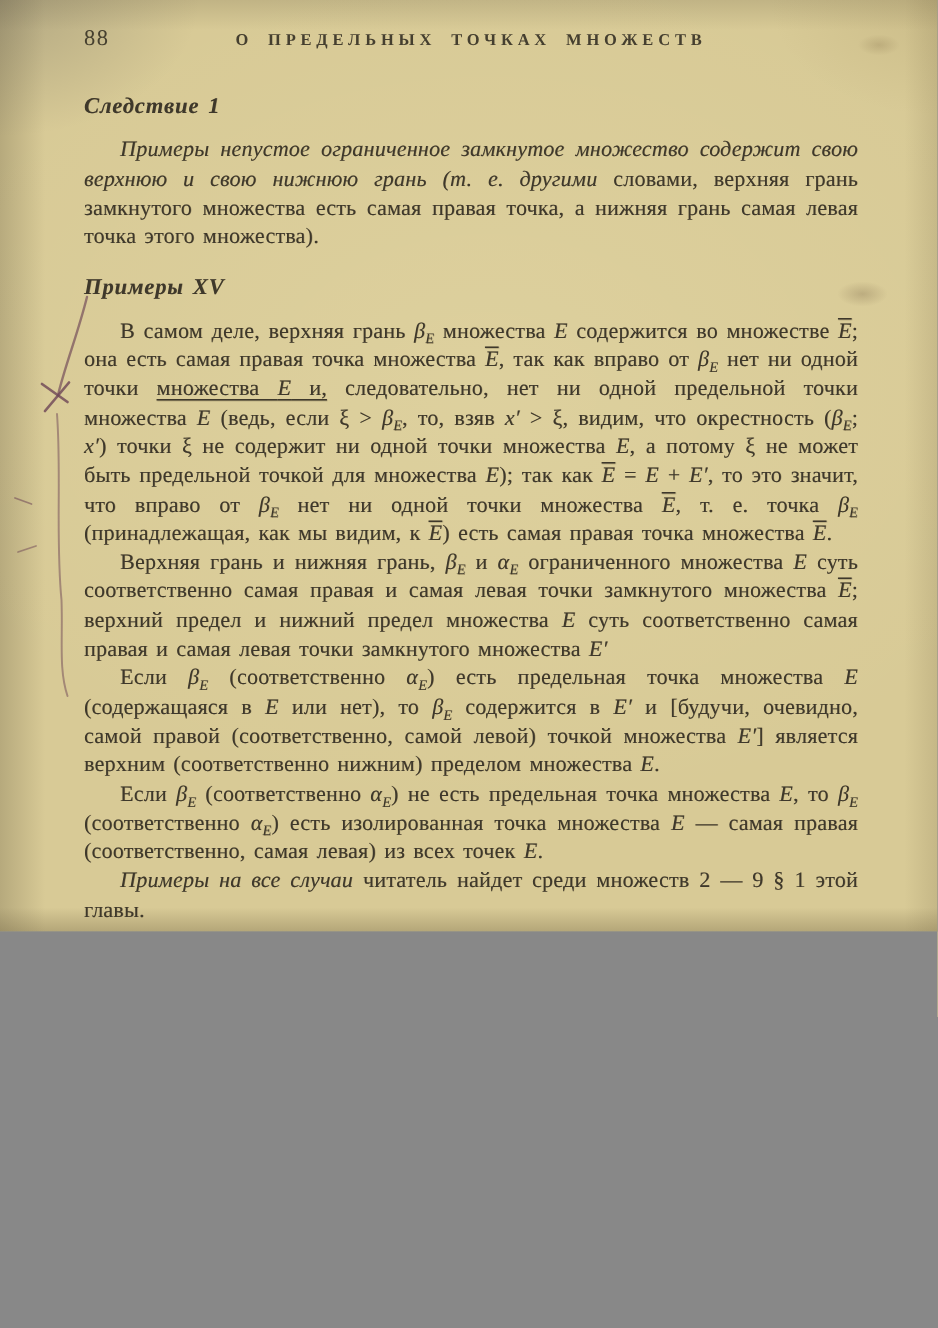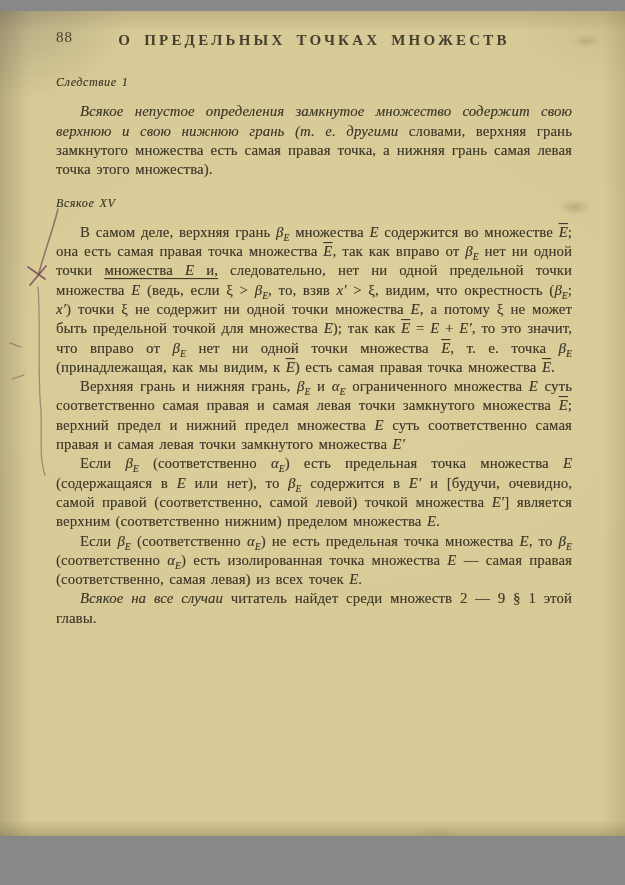--- a/index.html
+++ b/index.html
@@ -1,20 +1,20 @@
 <!DOCTYPE html>
 <html lang="ru"><head>
 <meta charset="utf-8">
 <style>
   html,body { margin:0; padding:0; background:#888; }
 
   .page {
     position:relative;
-    width:625px; height:825px;
-    margin:11px auto;
+    width:625px; height:621px;
+    margin:0 auto;
     overflow:hidden;
     background-color:#d8ca96;
     background-image:
       radial-gradient(190px 130px at 0% 0%, rgba(98,94,86,.33), rgba(98,94,86,0) 70%),
       radial-gradient(160px 110px at 100% 0%, rgba(150,132,85,.20), rgba(150,132,85,0) 70%),
       radial-gradient(24px 12px at 575px 196px, rgba(120,100,70,.30), rgba(120,100,70,0) 70%),
       radial-gradient(20px 10px at 586px 30px, rgba(135,115,75,.28), rgba(135,115,75,0) 70%),
       radial-gradient(30px 14px at 437px 825px, rgba(140,120,75,.18), rgba(140,120,75,0) 70%),
       radial-gradient(500px 360px at 52% 42%, rgba(255,247,205,.14), rgba(255,247,205,0) 80%),
       linear-gradient(90deg, rgba(104,94,66,.30), rgba(104,94,66,0) 30px),
@@ -31,36 +31,36 @@
 
   .pagehead {
     position:relative; height:20px; margin-bottom:4px;
   }
   .pagenum {
     position:absolute; left:0; top:0;
     font-size:15px; letter-spacing:1px; color:#46402f;
   }
   .runhead {
     text-align:center;
-    font-size:15px; font-weight:bold;
+    font-size:11px; font-weight:bold;
     letter-spacing:3.2px; word-spacing:4px;
     color:#453f2f;
     padding-top:3px;
   }
 
   .bodytext {
     font-size:14.7px; line-height:19.3px;
     text-align:justify;
     letter-spacing:.15px; word-spacing:1.6px;
     text-shadow:.3px .3px .35px rgba(70,58,36,.45);
   }
 
   .heading {
-    font-weight:normal; font-style:italic;
-    font-size:12px; letter-spacing:.6px;
+    font-weight:bold; font-style:italic;
+    font-size:15px; letter-spacing:.6px;
     text-indent:0;
   }
   .h-first  { margin:24px 0 10px 0; }
   .h-next   { margin:15px 0 9px 0; }
 
   .para { margin:0; text-indent:24px; }
 
   .m   { font-style:italic; }
   .ov  { text-decoration-line:overline; text-decoration-thickness:1px; }
   sub  { font-size:66%; font-style:italic; line-height:0; letter-spacing:0; }
@@ -100,31 +100,31 @@
 
     <div class="pagehead">
       <span class="pagenum">88</span>
       <div class="runhead">О ПРЕДЕЛЬНЫХ ТОЧКАХ МНОЖЕСТВ</div>
     </div>
 
     <div class="bodytext">
 
       <div class="heading h-first">Следствие 1</div>
 
-      <p class="para"><i>Всякое непустое определения замкнутое множество содержит свою верхнюю и свою нижнюю грань (т. е. другими</i> словами, верхняя грань замкнутого множества есть самая правая точка, а нижняя грань самая левая точка этого множества).</p>
+      <p class="para"><i>Примеры непустое ограниченное замкнутое множество содержит свою верхнюю и свою нижнюю грань (т. е. другими</i> словами, верхняя грань замкнутого множества есть самая правая точка, а нижняя грань самая левая точка этого множества).</p>
 
-      <div class="heading h-next">Всякое XV</div>
+      <div class="heading h-next">Примеры XV</div>
 
 
       <p class="para">В самом деле, верхняя грань <span class="m">β<sub>E</sub></span> множества <span class="m">E</span> содержится во множестве <span class="m ov">E</span>; она есть самая правая точка множества <span class="m ov">E</span>, так как вправо от <span class="m">β<sub>E</sub></span> нет ни одной точки <span class="hand-u">множества <span class="m">E</span> и,</span> следовательно, нет ни одной предельной точки множества <span class="m">E</span> (ведь, если ξ &gt; <span class="m">β<sub>E</sub></span>, то, взяв <span class="m">x′</span> &gt; ξ, видим, что окрестность (<span class="m">β<sub>E</sub></span>; <span class="m">x′</span>) точки ξ не содержит ни одной точки множества <span class="m">E</span>, а потому ξ не может быть предельной точкой для множества <span class="m">E</span>); так как <span class="m ov">E</span> = <span class="m">E</span> + <span class="m">E′</span>, то это значит, что вправо от <span class="m">β<sub>E</sub></span> нет ни одной точки множества <span class="m ov">E</span>, т. е. точка <span class="m">β<sub>E</sub></span> (принадлежащая, как мы видим, к <span class="m ov">E</span>) есть самая правая точка множества <span class="m ov">E</span>.</p>
 
 
       <p class="para">Верхняя грань и нижняя грань, <span class="m">β<sub>E</sub></span> и <span class="m">α<sub>E</sub></span> ограниченного множества <span class="m">E</span> суть соответственно самая правая и самая левая точки замкнутого множества <span class="m ov">E</span>; верхний предел и нижний предел множества <span class="m">E</span> суть соответственно самая правая и самая левая точки замкнутого множества <span class="m">E′</span></p>
 
       <p class="para">Если <span class="m">β<sub>E</sub></span> (соответственно <span class="m">α<sub>E</sub></span>) есть предельная точка множества <span class="m">E</span> (содержащаяся в <span class="m">E</span> или нет), то <span class="m">β<sub>E</sub></span> содержится в <span class="m">E′</span> и [будучи, очевидно, самой правой (соответственно, самой левой) точкой множества <span class="m">E′</span>] является верхним (соответственно нижним) пределом множества <span class="m">E</span>.</p>
 
       <p class="para">Если <span class="m">β<sub>E</sub></span> (соответственно <span class="m">α<sub>E</sub></span>) не есть предельная точка множества <span class="m">E</span>, то <span class="m">β<sub>E</sub></span> (соответственно <span class="m">α<sub>E</sub></span>) есть изолированная точка множества <span class="m">E</span> — самая правая (соответственно, самая левая) из всех точек <span class="m">E</span>.</p>
 
-      <p class="para"><i>Всякое на все случаи</i> читатель найдет среди множеств 2 — 9 § 1 этой главы.</p>
+      <p class="para"><i>Примеры на все случаи</i> читатель найдет среди множеств 2 — 9 § 1 этой главы.</p>
 
     </div>
   </div>
 </div>
 
 </body></html>

